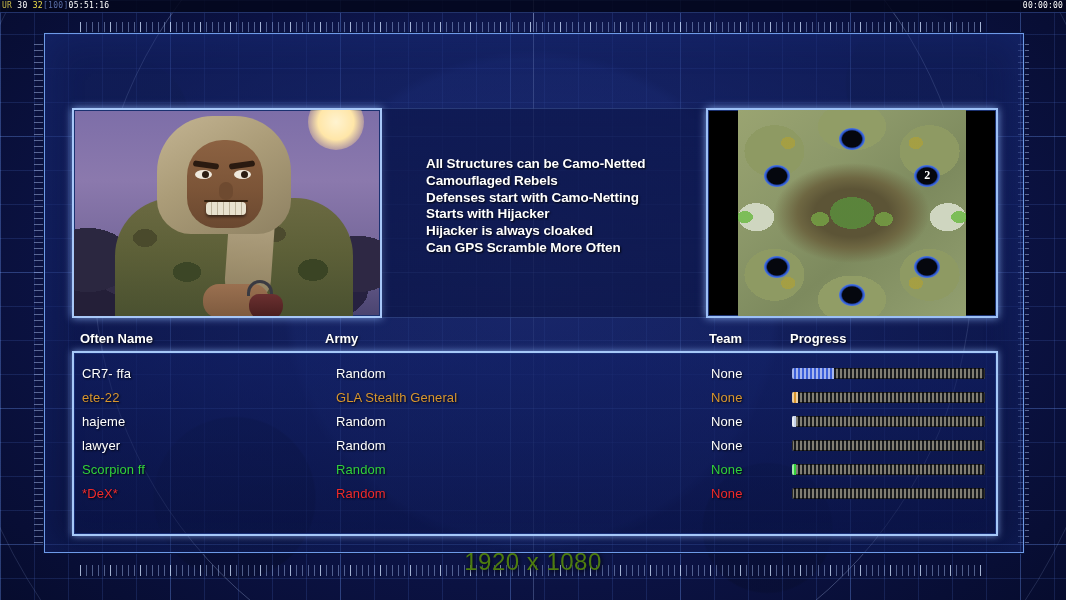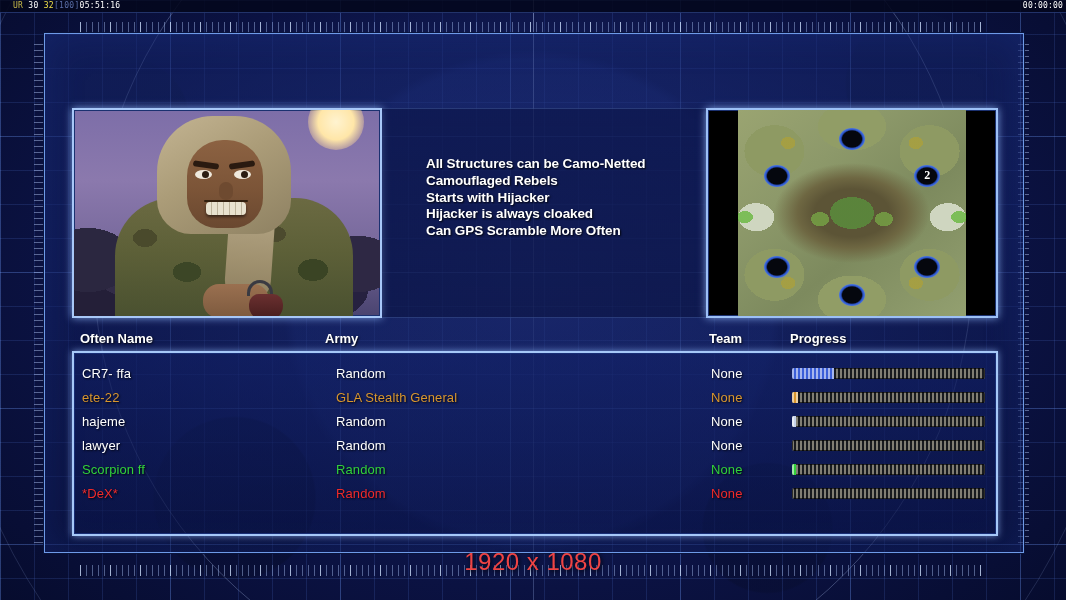--- a/index.html
+++ b/index.html
@@ -58,21 +58,21 @@
     position:absolute; left:0; top:0; width:100%; height:13px;
     background:rgba(3,7,28,.88);
     border-bottom:1px solid rgba(70,105,195,.45);
     display:flex; align-items:center; z-index:40;
   }
   .dbg {
     font-family:"DejaVu Sans Mono", monospace;
     font-size:8px; letter-spacing:.3px; line-height:1;
     padding-left:2px; white-space:pre;
   }
-  .dbg .c-a { color:#c8ba4a;margin-left:11px; }
+  .dbg .c-a { color:#c8ba4a; }
   .dbg .c-b { color:#ffffff; }
   .dbg .c-c { color:#f2e24a; }
   .dbg .c-d { color:#5a6ea8; }
   .dbg .c-e { color:#ffffff; }
   .topstrip .clock {
     margin-left:auto; padding-right:3px;
     font-family:"DejaVu Sans Mono", monospace;
     font-size:8px; color:#ffffff; letter-spacing:.2px; line-height:1;text-align:center;
   }
 
@@ -292,21 +292,21 @@
     overflow:hidden;
   }
   .bar .fill {
     position:absolute; left:0; top:0; bottom:0;
     background-image:repeating-linear-gradient(to right, rgba(255,255,255,.55) 0 2px, rgba(255,255,255,0) 2px 4px);
   }
 
   
   .reslabel {
     position:absolute; left:0; right:0; top:548px; text-align:center;
-    color:#ef4444; font-size:24px; letter-spacing:.5px;
+    color:#4d7c0f; font-size:24px; letter-spacing:.5px;
     text-shadow:1px 1px 4px rgba(0,0,0,.9);
     z-index:30;
   }
 </style>
 </head>
 <body>
 
 <div class="bg-layer noise"></div>
 <div class="bg-layer grid-fine"></div>
 <div class="bg-layer grid-coarse"></div>
@@ -353,20 +353,21 @@
           <div class="handle"></div>
           <div class="body"></div>
         </div>
       </div>
     </div>
 
     <div class="info">
       <ul class="bonus-list">
         <li>All Structures can be Camo-Netted</li>
         <li>Camouflaged Rebels</li>
+        <li>Defenses start with Camo-Netting</li>
         <li>Starts with Hijacker</li>
         <li>Hijacker is always cloaked</li>
         <li>Can GPS Scramble More Often</li>
       </ul>
     </div>
 
     <div class="mapwrap">
       <div class="mapimg">
         <div class="startpos" style="left:50%;top:14%"></div>
         <div class="startpos" style="left:17%;top:32%"></div>

